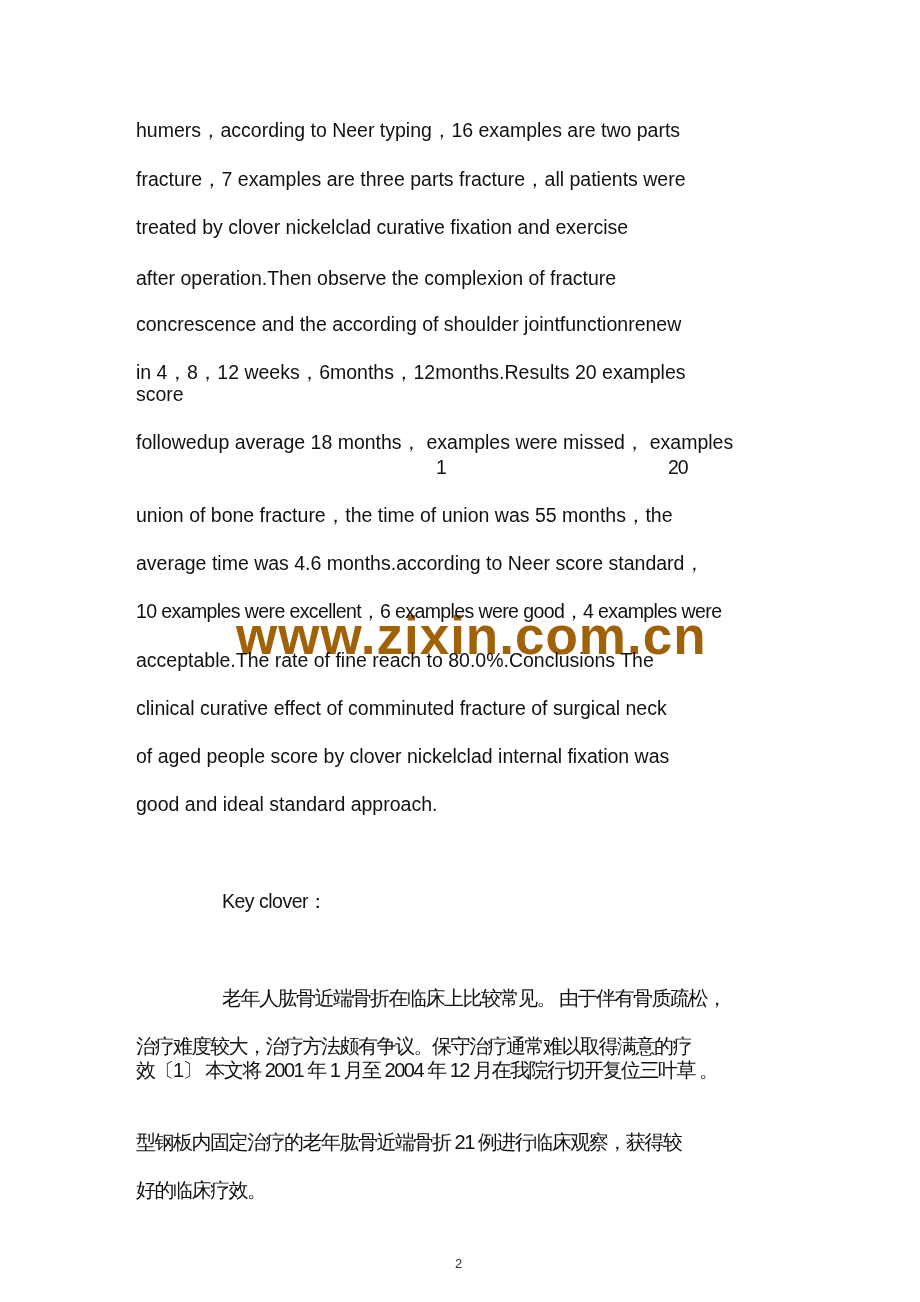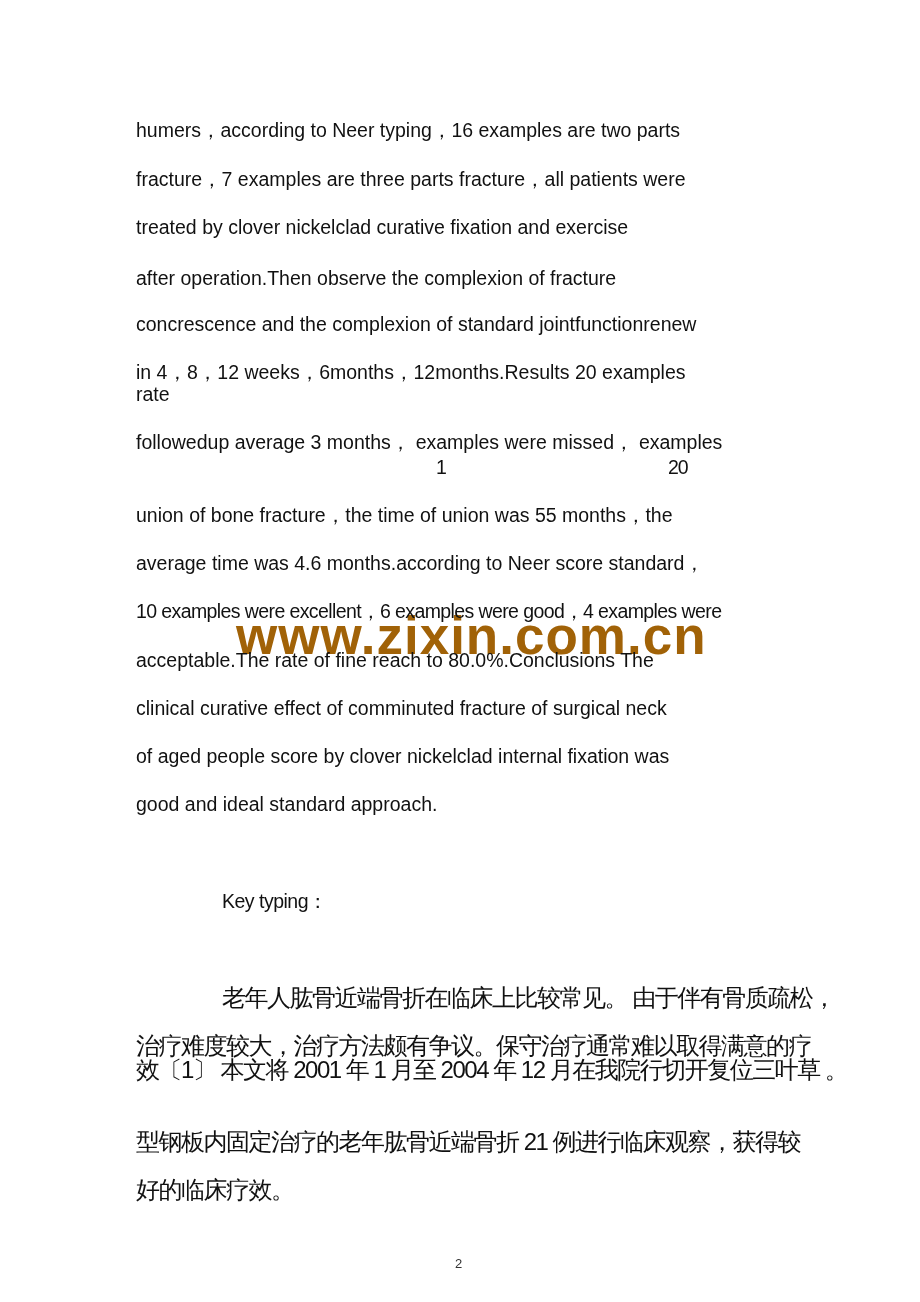--- a/index.html
+++ b/index.html
@@ -1,51 +1,51 @@
 <!DOCTYPE html>
 <html><head>
   <meta charset="utf-8">
   <style>
     html, body { margin: 0; padding: 0; background: #ffffff; }
     body { width: 920px; height: 1302px; position: relative; overflow: hidden;
            font-family: "Liberation Sans", "DejaVu Sans", sans-serif; color: #111; }
     .line { position: absolute; left: 136px; font-size: 19.5px; white-space: nowrap; line-height: 24px; }
-    .cn { font-size: 24px; letter-spacing: -1.5px; }
+    .cn { font-size: 20px; letter-spacing: -1.5px; }
     .sub { position: absolute; font-size: 19.5px; line-height: 24px; }
     .watermark { position: absolute; left: 236px; top: 606px; font-size: 53px; color: #a16207;
                  letter-spacing: 1px; line-height: 60px; z-index: 0; font-weight: bold; }
     .line, .sub { z-index: 1; }
     .pagenum { position: absolute; left: 455px; top: 1256px; font-size: 13px; color: #333; }
   </style>
 </head>
 <body>
 
 <div class="watermark">www.zixin.com.cn</div>
 
 <div>
   <div class="line" style="top:118px">humers，according to Neer typing，16 examples are two parts</div>
   <div class="line" style="top:167px">fracture，7 examples are three parts fracture，all patients were</div>
   <div class="line" style="top:215px">treated by clover nickelclad curative fixation and exercise</div>
   <div class="line" style="top:266px">after operation.Then observe the complexion of fracture</div>
-  <div class="line" style="top:312px">concrescence and the complexion of standard jointfunctionrenew</div>
+  <div class="line" style="top:312px">concrescence and the according of shoulder jointfunctionrenew</div>
   <div class="line" style="top:360px">in 4，8，12 weeks，6months，12months.Results 20 examples</div>
-  <div class="line" style="top:382px">rate</div>
-  <div class="line" style="top:430px">followedup average 3 months，  examples were missed，  examples</div>
+  <div class="line" style="top:382px">score</div>
+  <div class="line" style="top:430px">followedup average 18 months，  examples were missed，  examples</div>
   <div class="sub" style="left:436px; top:455px">1</div>
   <div class="sub" style="left:668px; top:455px; letter-spacing:-1px">20</div>
   <div class="line" style="top:503px">union of bone fracture，the time of union was 55 months，the</div>
   <div class="line" style="top:551px">average time was 4.6 months.according to Neer score standard，</div>
   <div class="line" style="top:599px; letter-spacing:-0.6px">10 examples were excellent，6 examples were good，4 examples were</div>
   <div class="line" style="top:648px">acceptable.The rate of fine reach to 80.0%.Conclusions The</div>
   <div class="line" style="top:696px">clinical curative effect of comminuted fracture of surgical neck</div>
   <div class="line" style="top:744px">of aged people score by clover nickelclad internal fixation was</div>
   <div class="line" style="top:792px">good and ideal standard approach.</div>
 </div>
 
-<div class="line" style="left:222px; top:889px; letter-spacing:-0.5px">Key typing：</div>
+<div class="line" style="left:222px; top:889px; letter-spacing:-0.5px">Key clover：</div>
 
 <div>
   <div class="line cn" style="left:222px; top:986px">老年人肱骨近端骨折在临床上比较常见。 由于伴有骨质疏松，</div>
   <div class="line cn" style="top:1034px">治疗难度较大，治疗方法颇有争议。保守治疗通常难以取得满意的疗</div>
   <div class="line cn" style="top:1058px">效〔1〕 本文将 2001 年 1 月至 2004 年 12 月在我院行切开复位三叶草 。</div>
   <div class="line cn" style="top:1130px">型钢板内固定治疗的老年肱骨近端骨折 21 例进行临床观察，获得较</div>
   <div class="line cn" style="top:1178px">好的临床疗效。</div>
 </div>
 
 <div class="pagenum">2</div>

